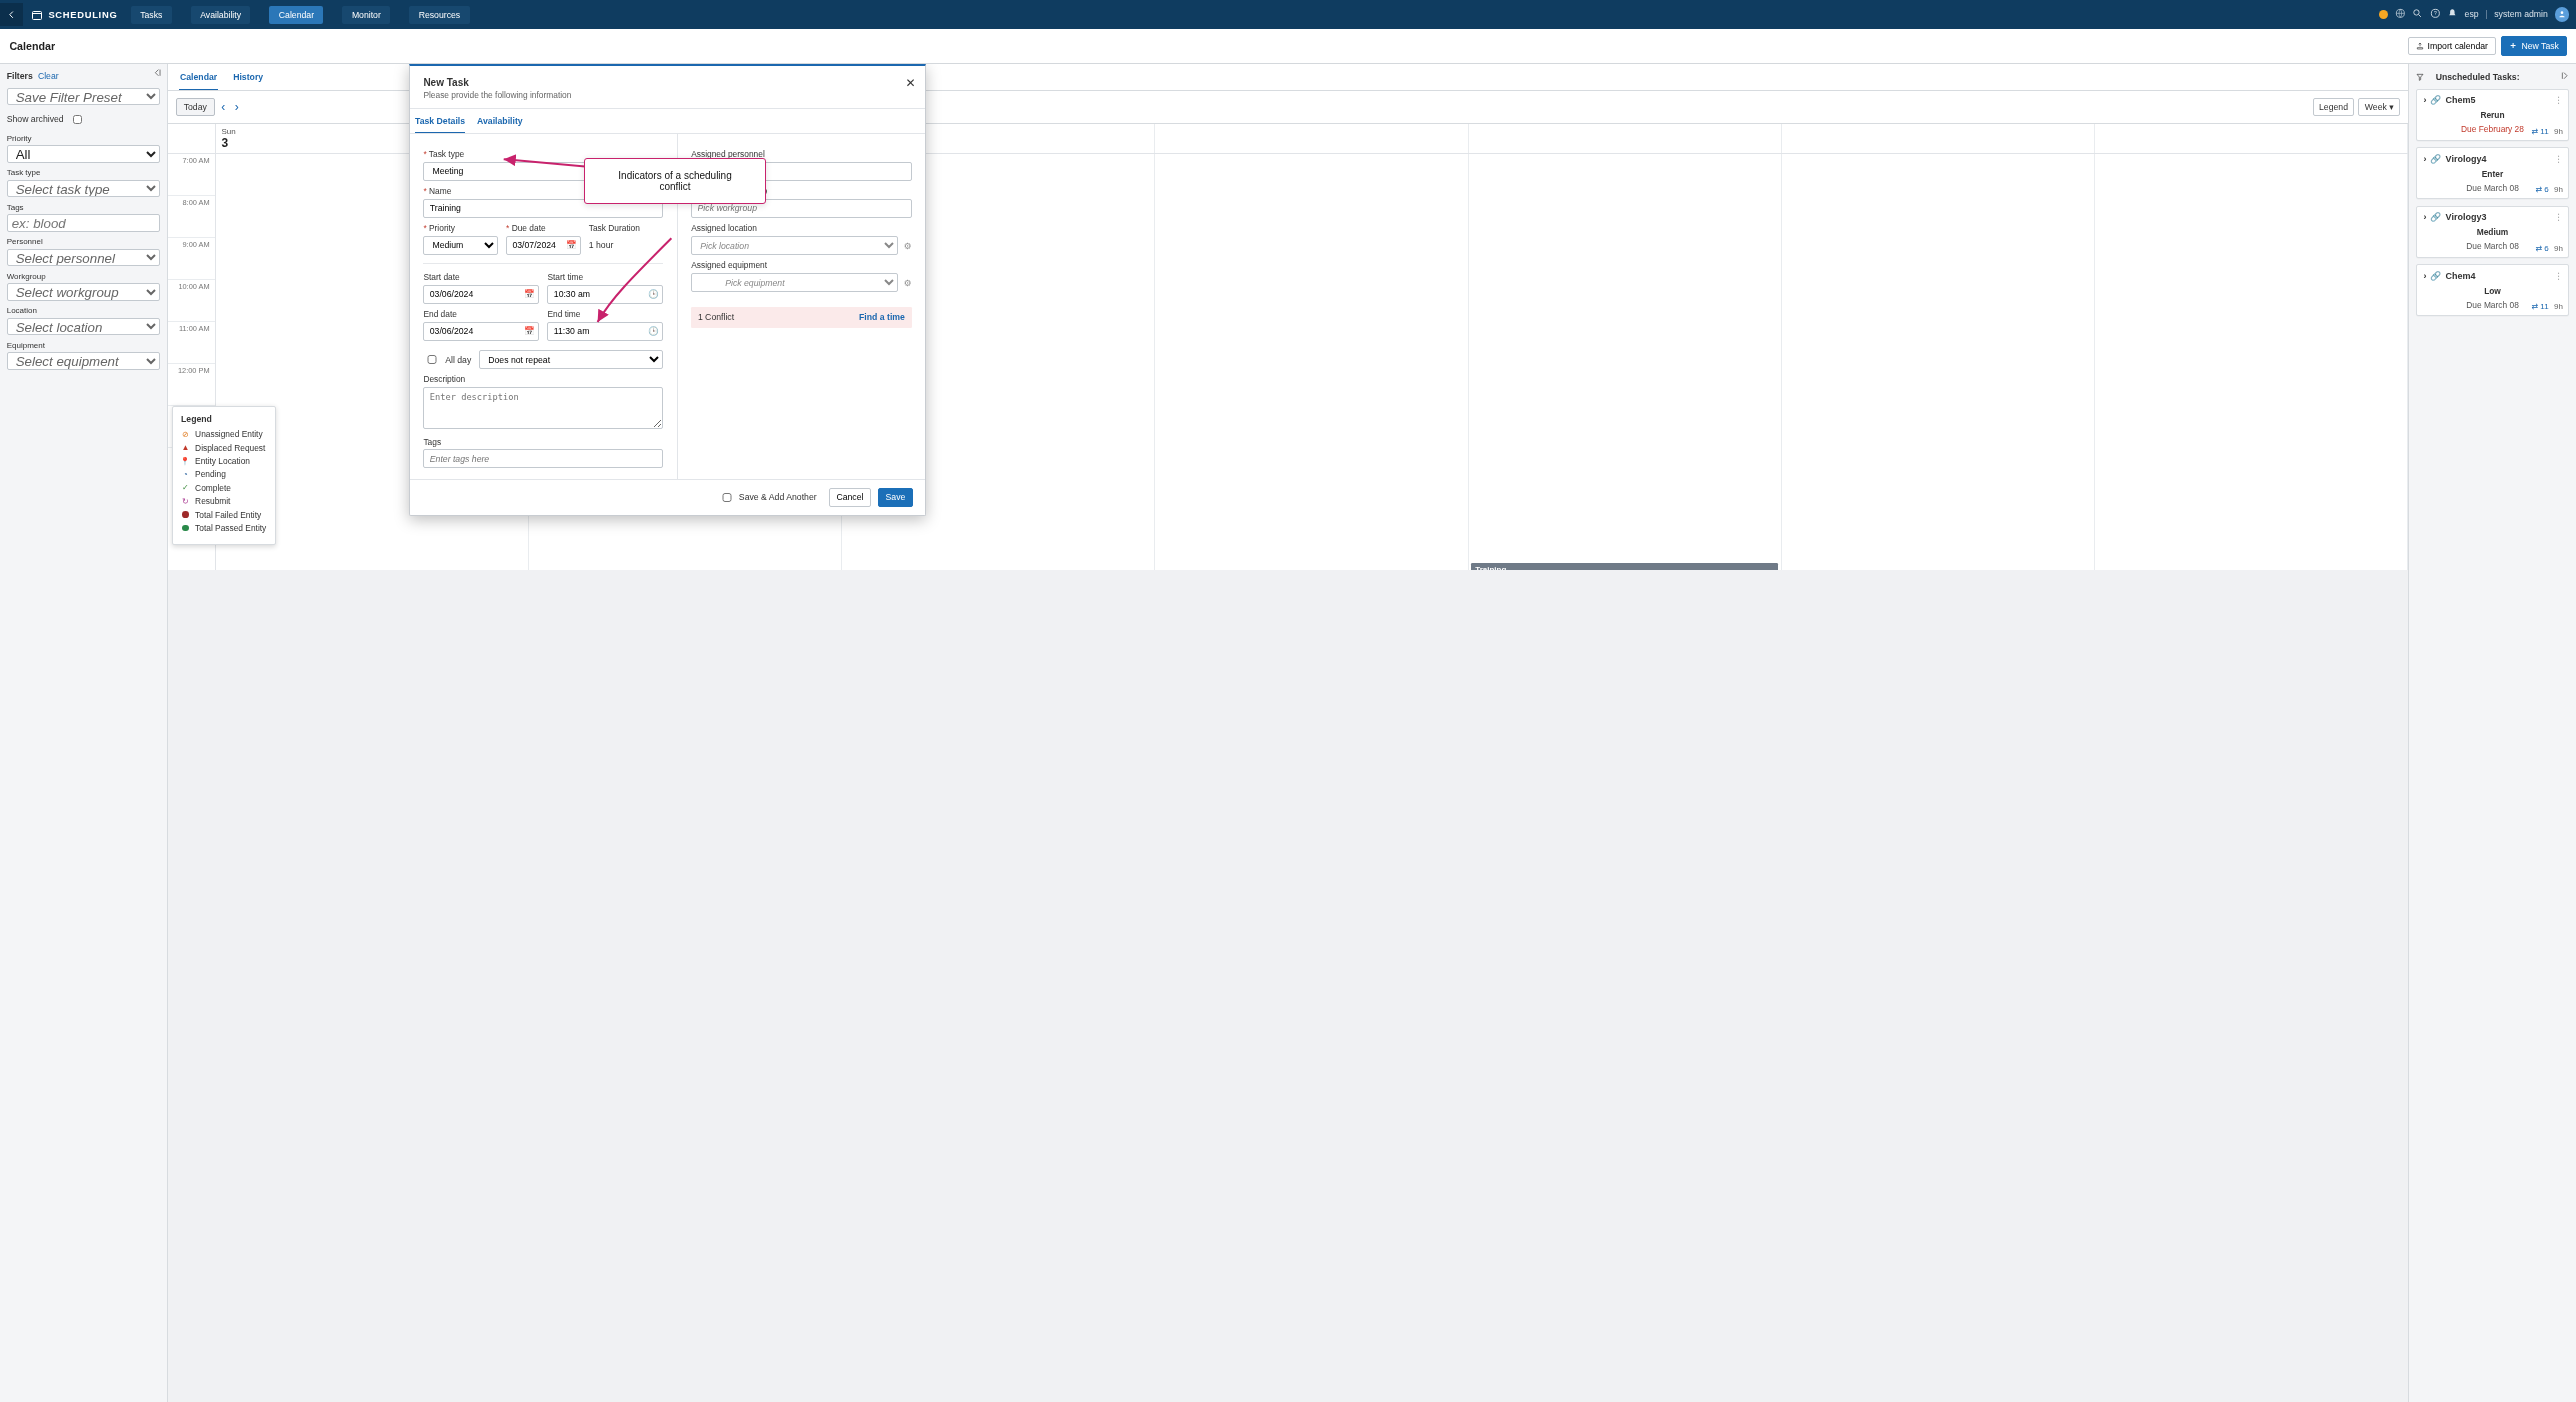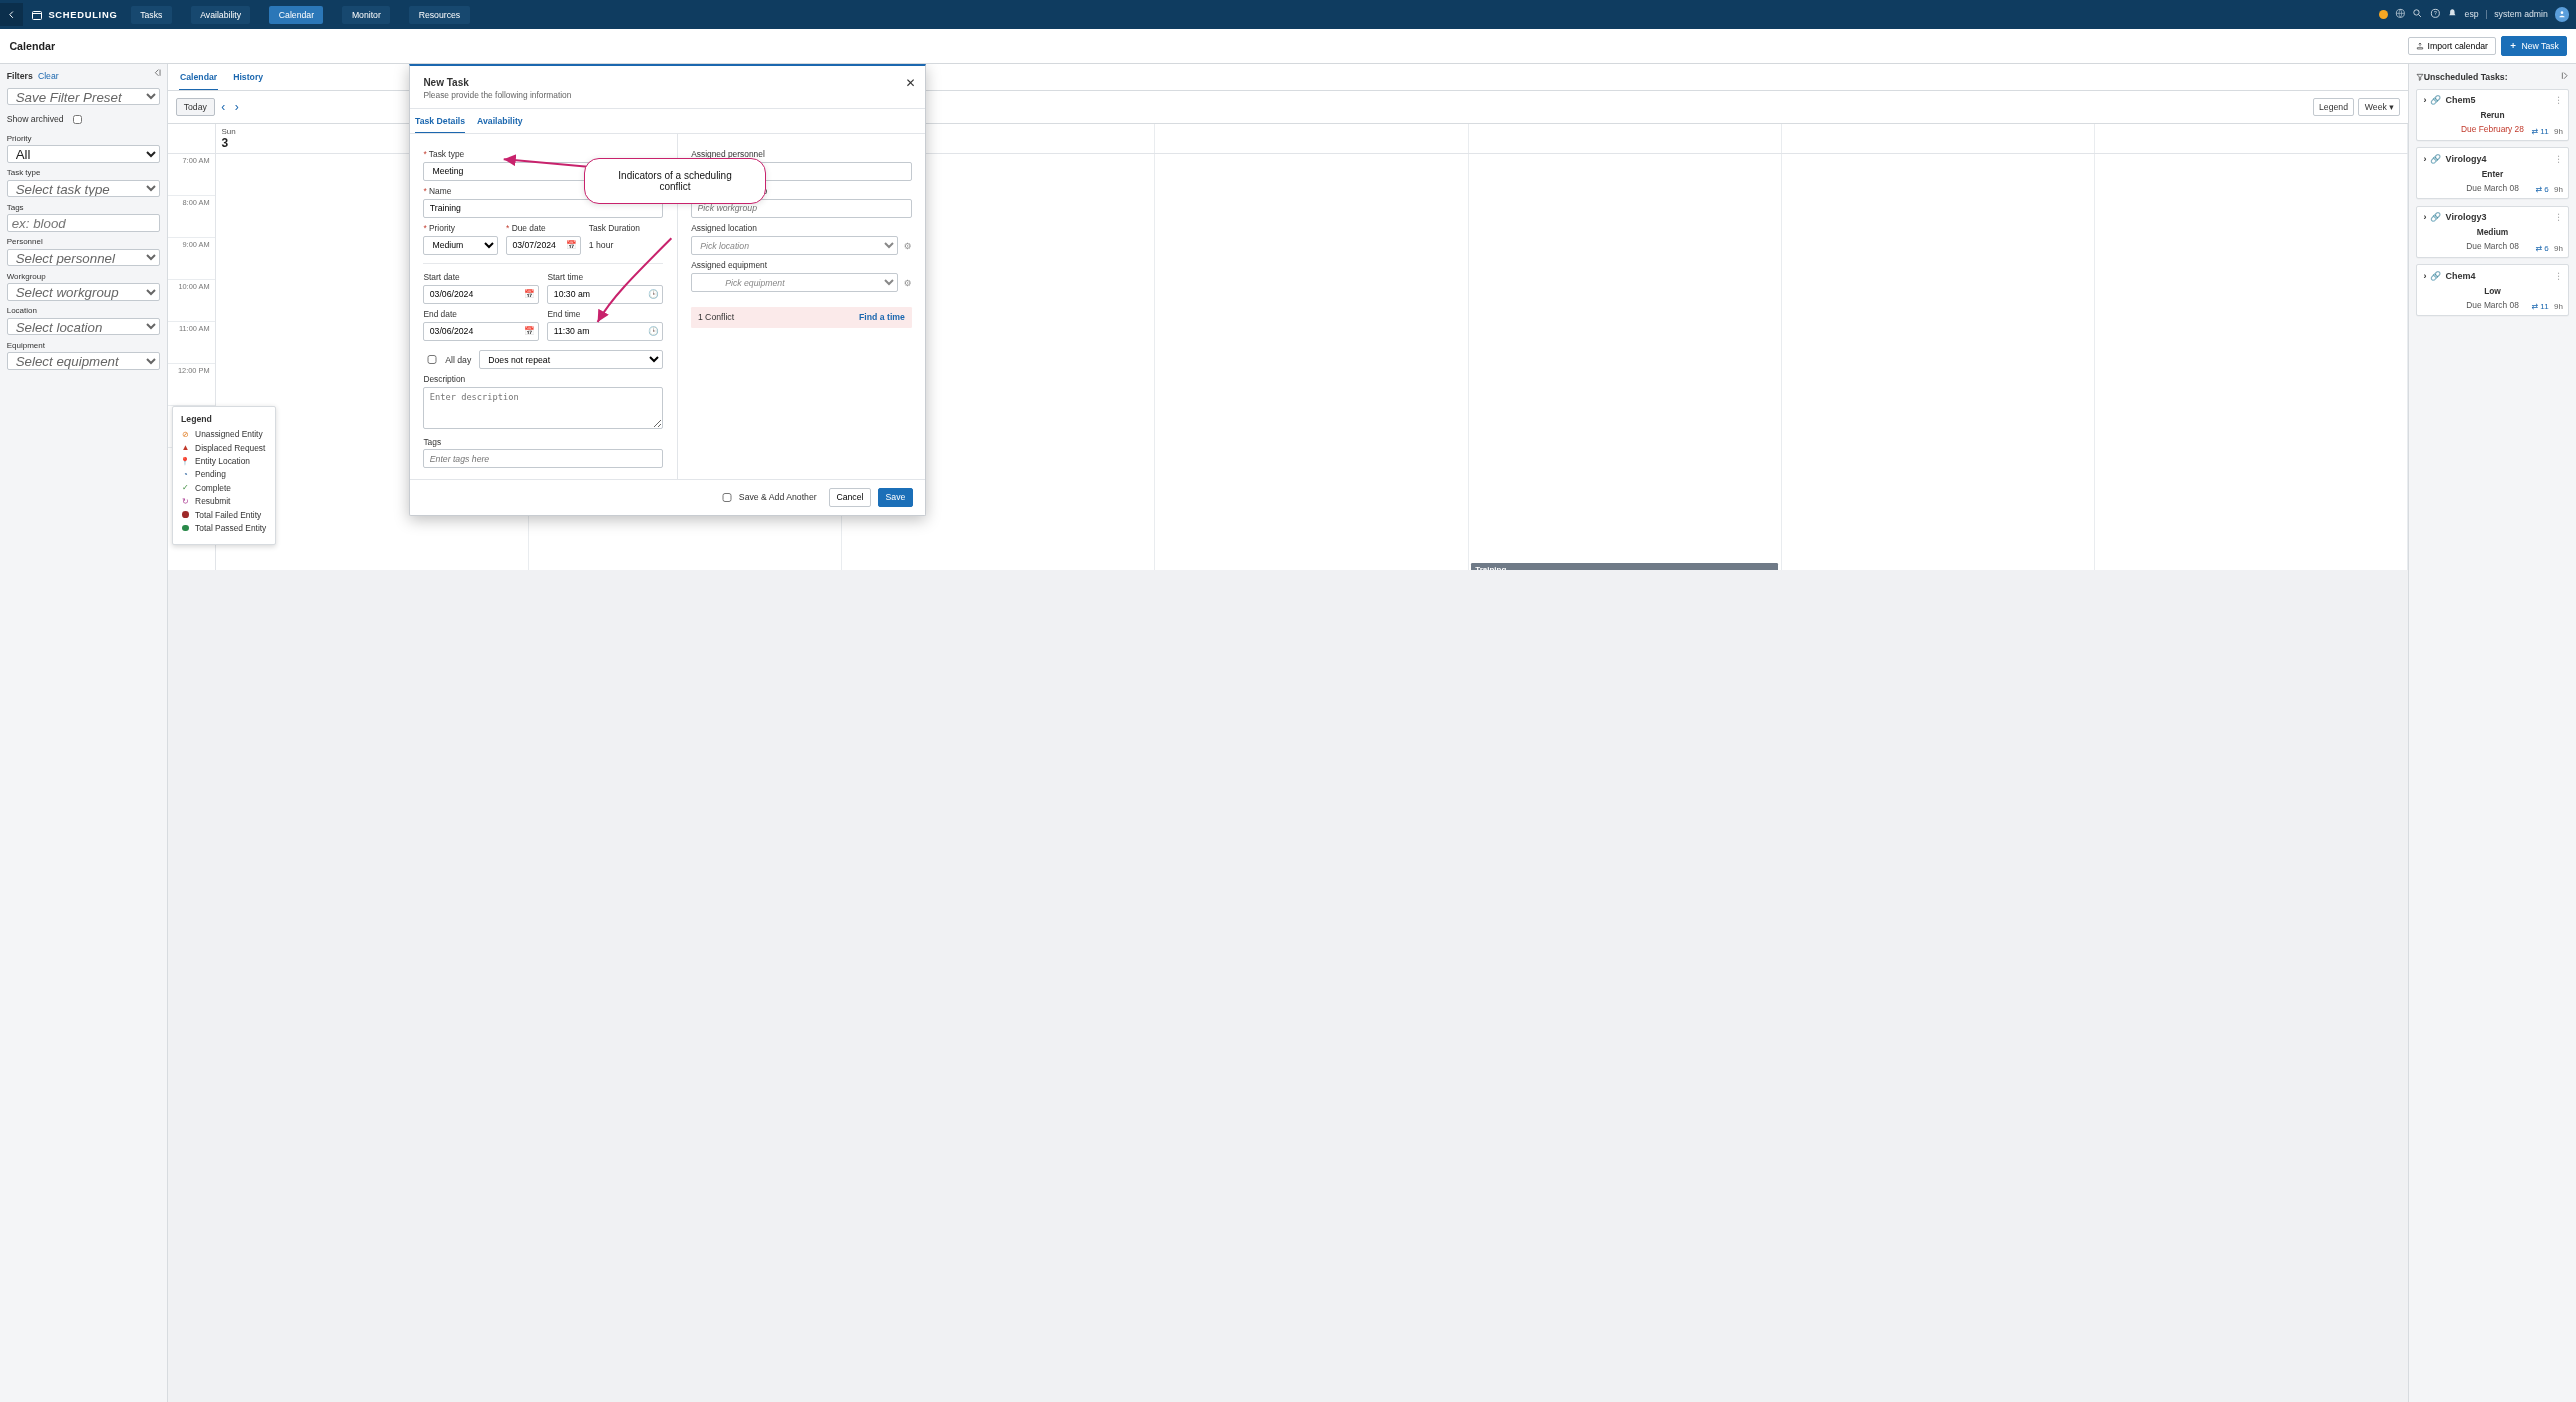--- a/index.html
+++ b/index.html
@@ -46,21 +46,21 @@
   .calgrid .days .hdr .daycell { flex:1; border-right:0.7px solid #e9ecef; padding:2.7px 5.4px; font-size:8px; color:#555;}
   .calgrid .days .hdr .daycell .dnum { font-size:12px; font-weight:600; color:#222;}
   .calgrid .days .body { height:416px; position:relative; display:flex;}
   .calgrid .days .body .col { flex:1; border-right:0.7px solid #e9ecef; position:relative;}
   .event { position:absolute; left:2.7px; right:2.7px; background:#6f7a87; color:#fff; border-radius:1.3px; padding:2.7px 4px; font-size:8px;}
   .legend { position:absolute; left:4px; top:342px; width:104px; background:#fff; border:0.7px solid #d7dbdf; border-radius:2px; box-shadow:0 1.3px 5.4px rgba(0,0,0,0.15); z-index:5; padding:6.7px 8px 8px;}
   .legend h4 { margin:0 0 5.4px 0; font-size:8.7px; font-weight:700;}
   .legend .row { display:flex; align-items:center; gap:5.4px; font-size:8.4px; margin:3.4px 0; color:#333;}
   .legend .ic { width:8.7px; height:8.7px; display:inline-flex; align-items:center; justify-content:center; font-size:8px;}
   .right-panel { width:168px; background:#f4f5f7; border-left:0.7px solid #d7dbdf; padding:6.7px 6.7px; overflow:auto; position:relative;}
-  .right-panel h3 { font-size:8.7px; font-weight:700; margin:0 0 6.7px 0; display:flex; align-items:center; gap:0;}
+  .right-panel h3 { font-size:8.7px; font-weight:700; margin:0 0 6.7px 0; display:flex; align-items:center; gap:12px;}
   .task-card { background:#fff; border:0.7px solid #d9dde1; border-radius:2px; padding:5.4px 6.7px 5.4px 6.7px; margin-bottom:6.7px; position:relative; box-shadow:0 0.7px 0 rgba(0,0,0,0.03);}
   .task-card .line1 { display:flex; align-items:center; gap:4px; font-weight:600; font-size:9px;}
   .task-card .line2 { display:flex; align-items:center; gap:4px; font-size:8.4px; color:#555; margin-top:5px;flex-direction:column;}
   .task-card .line2 .prio { font-weight:600; color:#333;}
   .task-card .line2 .over { color:#c1392b; }
   .task-card .dots { position:absolute; top:5.4px; right:5.4px; color:#888; cursor:pointer;}
   .task-card .hrs { position:absolute; bottom:4px; right:5.4px; font-size:8px; color:#666; display:flex; align-items:center; gap:5.4px;}
   .task-card .hrs .links { color:#1b67af; font-size:8px; display:flex; align-items:center; gap:2px;}
   .filter-icon { width:8px; height:8px; }
 
@@ -88,21 +88,21 @@
   .chip { display:inline-flex; align-items:center; gap:2.7px; padding:1.3px 4px; border:0.7px solid #87a9cc; border-radius:2px; font-size:8.4px; color:#1b67af; background:#fff;}
   .chip .warn { color:#c1392b; font-weight:bold;}
   .conflict-box { background:#fbeaea; border-radius:1.3px; padding:5.4px 6.7px; display:flex; justify-content:space-between; align-items:center; margin-top:14.8px;}
   .conflict-box a { color:#1b67af; text-decoration:none; font-weight:600; cursor:pointer;}
   .picker-row { display:flex; align-items:center; gap:5.4px;}
   .picker-row .gear { color:#888; cursor:pointer;}
   .modal .mfoot { border-top:0.7px solid #e2e5e9; padding:8px 12px; display:flex; justify-content:flex-end; align-items:center; gap:6.7px;}
   .modal .mfoot .chk { display:flex; align-items:center; gap:4px; margin-right:5.4px;}
 
   
-  .callout { position:absolute; z-index:40; background:#fff; border:1.3px solid #c8226c; border-radius:15px; padding:10.7px 14.8px; font-size:10px; color:#111; text-align:center; box-shadow:0 1.3px 6.7px rgba(0,0,0,0.12); width:182px;}
+  .callout { position:absolute; z-index:40; background:#fff; border:1.3px solid #c8226c; border-radius:3px; padding:10.7px 14.8px; font-size:10px; color:#111; text-align:center; box-shadow:0 1.3px 6.7px rgba(0,0,0,0.12); width:182px;}
   .arrow path { stroke:#c8226c; stroke-width:3; fill:none; marker-end:url(#arrowhead);}
   svg.arrows { position:absolute; z-index:39; pointer-events:none;}
 
   .svg-ic { display:inline-block; vertical-align:middle; }
   input[type=checkbox] { width:9.4px; height:9.4px;}
   
   .color-swatch { width:20px; height:17.4px; background:#0f3c60; border:0.7px solid #c3c9cf; border-left:none; border-radius:0 2px 2px 0; position:relative;}
   .color-swatch::after { content:""; position:absolute; right:2.7px; top:6.7px; border-left:2.7px solid transparent; border-right:2.7px solid transparent; border-top:3.4px solid transparent;}
   .color-split { display:flex; }
   .color-split .fsel { border-radius:2px 0 0 2px; }

